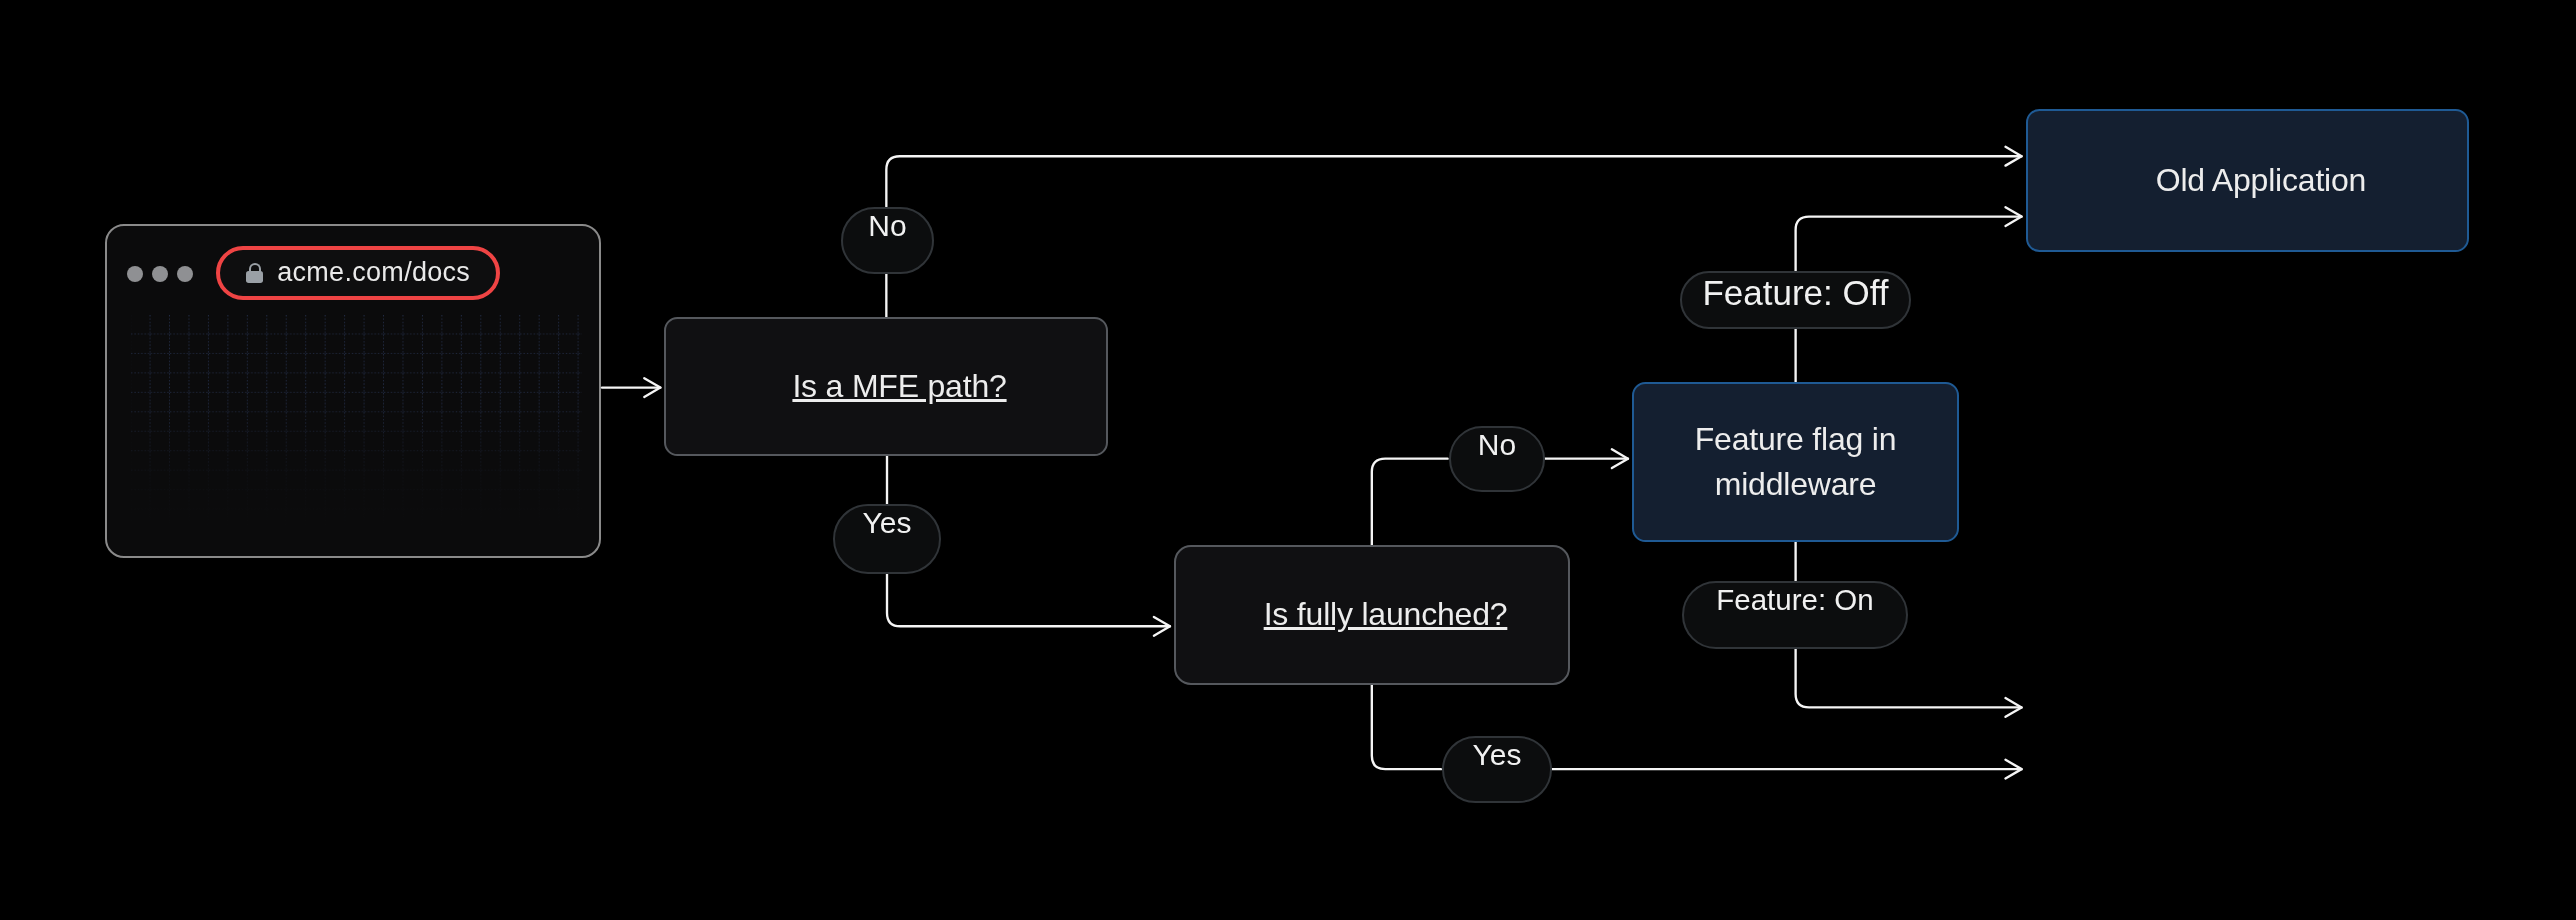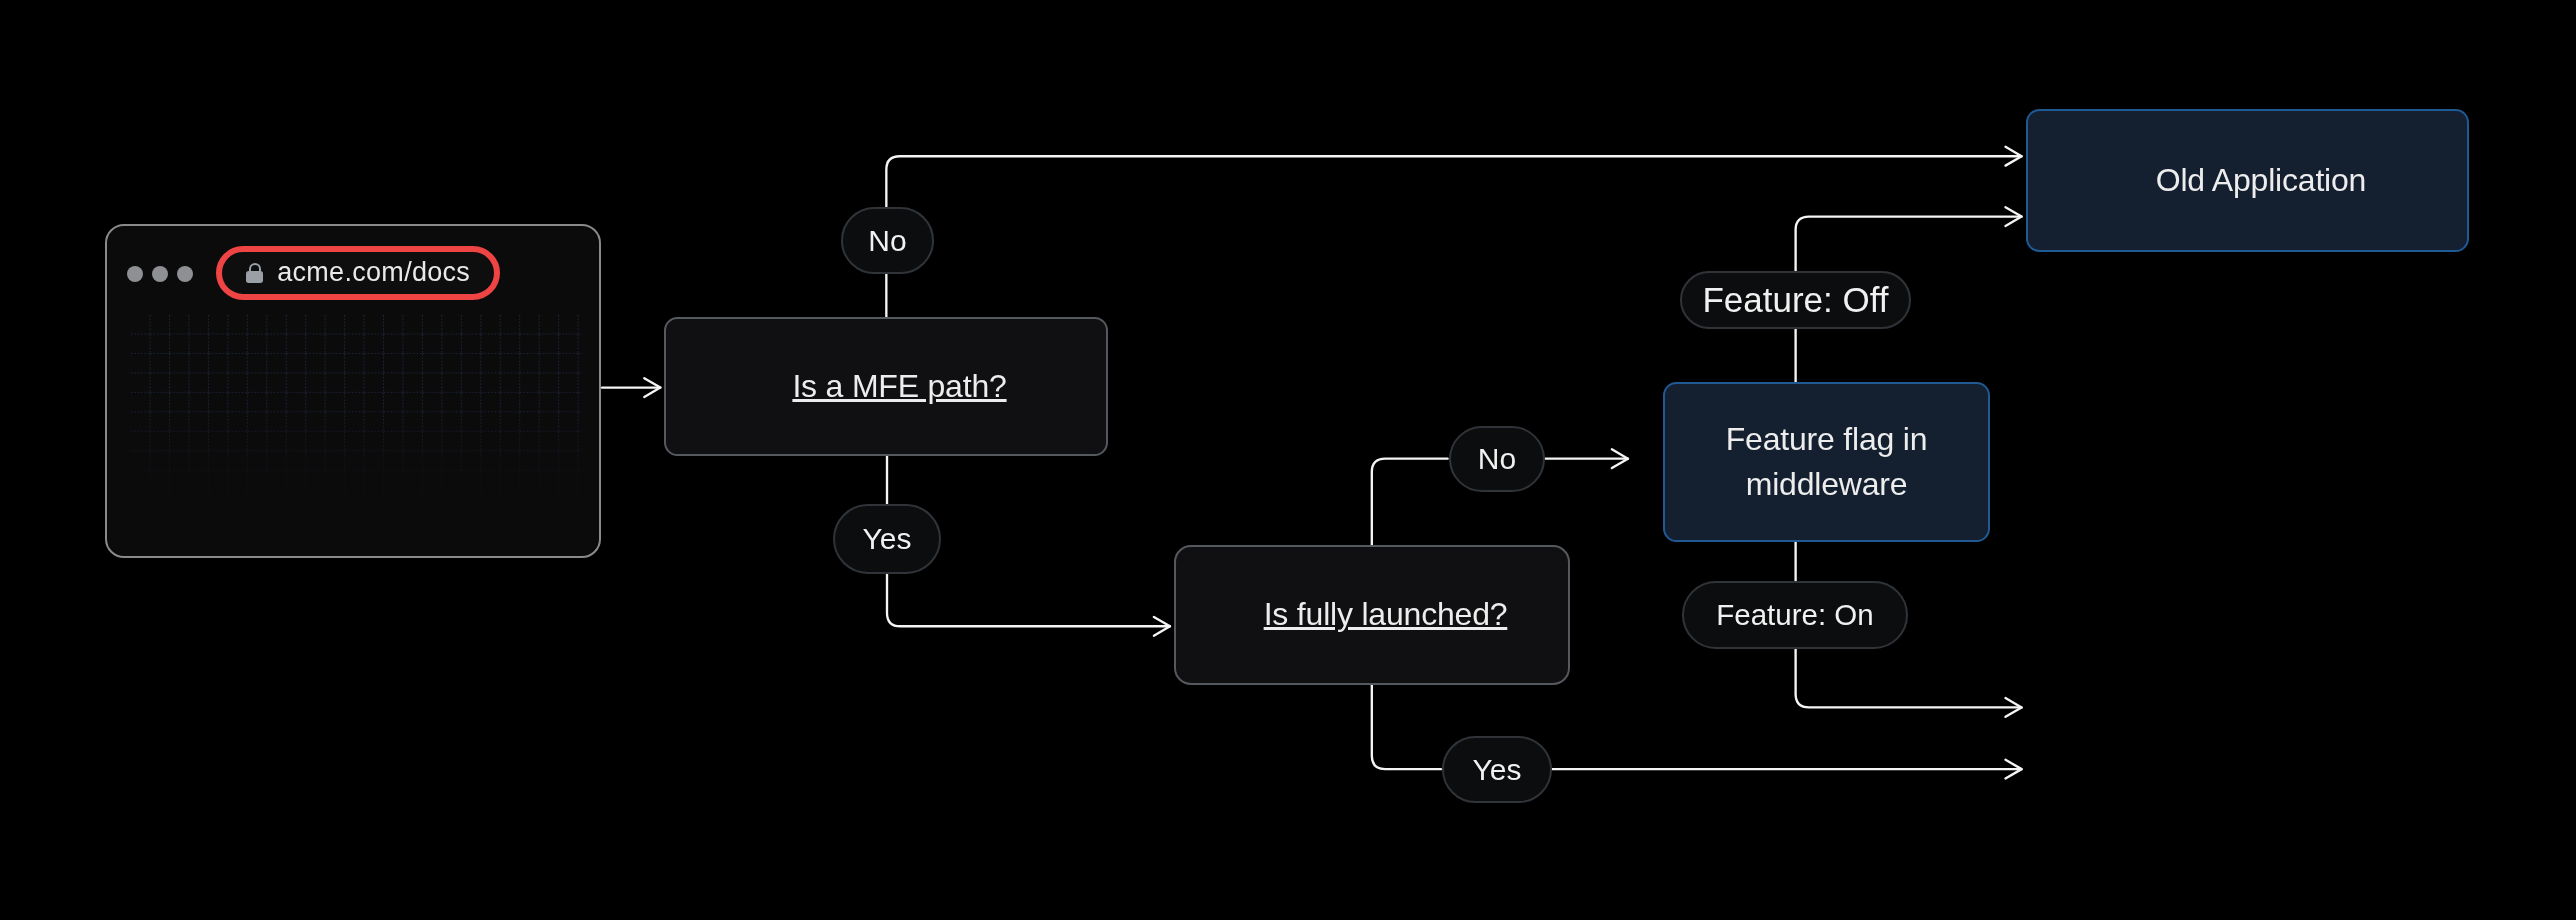--- a/index.html
+++ b/index.html
@@ -14,21 +14,21 @@
   html,body{background:#000;}
   body{font-family:"Liberation Sans","DejaVu Sans",sans-serif;}
   .stage{position:relative;width:2576px;height:920px;background:var(--background);overflow:hidden;}
 
   
   .browser{position:absolute;left:105px;top:224px;width:496px;height:334px;
     border:2px solid var(--browser-border);border-radius:19px;background:#0b0b0c;overflow:hidden;}
   .traffic-dot{position:absolute;width:16px;height:16px;border-radius:50%;background:var(--dot);top:40px;}
   .dot-1{left:20px;} .dot-2{left:45px;} .dot-3{left:70px;}
   .address-bar{position:absolute;left:109px;top:19.5px;width:284px;height:54px;
-    border:6px solid #ef4444;border-radius:28px;background:#0e0e0f;
+    border:4px solid #ef4444;border-radius:28px;background:#0e0e0f;
     display:flex;align-items:center;justify-content:center;gap:14px;}
   .lock{position:relative;width:17.4px;height:20px;flex:0 0 auto;}
   .lock-body{position:absolute;left:0;bottom:0;width:17.4px;height:12px;border-radius:2.7px;background:#9aa0a6;}
   .lock-shackle{position:absolute;left:2.7px;top:0;width:12px;height:9.4px;border:2.7px solid #9aa0a6;
     border-bottom:none;border-radius:6px 6px 0 0;}
   .url{font-size:27px;color:var(--url-text);letter-spacing:0.3px;white-space:nowrap;}
   .grid-wrap{position:absolute;left:23.5px;top:89px;width:451px;height:212px;}
   .grid-fade{position:absolute;left:23.5px;top:89px;width:451px;height:212px;
     background:linear-gradient(180deg,rgba(11,11,12,0) 40%,rgba(11,11,12,.85) 78%,#0b0b0c 100%);}
 
@@ -37,26 +37,26 @@
   svg.flow path{stroke:var(--line);stroke-width:3.5;fill:none;stroke-linecap:round;}
 
   
   .node{position:absolute;display:flex;align-items:center;justify-content:center;text-align:center;
     color:var(--text);font-size:32px;letter-spacing:-0.2px;line-height:1.42;padding-left:27px;}
   .decision{background:var(--box-fill);border:2px solid var(--box-border);border-radius:13.4px;text-decoration:underline;}
   .navy{background:var(--navy-fill);border:2px solid var(--navy-border);border-radius:13.4px;}
   .purple{background:var(--purple-fill);border:2px solid var(--purple-border);border-radius:13.4px;}
   .node-mfe{left:664px;top:317px;width:444px;height:139px;}
   .node-launched{left:1174px;top:545px;width:396px;height:140px;border-radius:17px;}
-  .node-middleware{left:1632px;top:382px;width:327px;height:160px;padding:0 31px;margin-left:31px;}
+  .node-middleware{left:1632px;top:382px;width:327px;height:160px;padding:0 31px;}
   .node-old{left:2026px;top:109px;width:443px;height:143px;}
   .node-new{left:2026px;top:667px;width:443px;height:146px;}
 
   
-  .pill{position:absolute;display:flex;align-items:center;justify-content:center;
+  .pill{position:absolute;display:flex;align-items:flex-start;justify-content:center;
     background:var(--pill-fill);border:2.7px solid var(--pill-border);border-radius:40px;
     color:#f1f1f1;font-size:30px;white-space:nowrap;}
   .pill-no1{left:841px;top:207px;width:93px;height:67px;}
   .pill-yes1{left:833px;top:504px;width:108px;height:70px;}
   .pill-no2{left:1449px;top:426px;width:96px;height:66px;}
   .pill-yes2{left:1442px;top:736px;width:110px;height:67px;}
   .pill-feature-off{left:1680px;top:271px;width:231px;height:58px;font-size:35px;}
   .pill-feature-on{left:1682px;top:581px;width:226px;height:68px;font-size:29.5px;}
 </style>
 </head>

